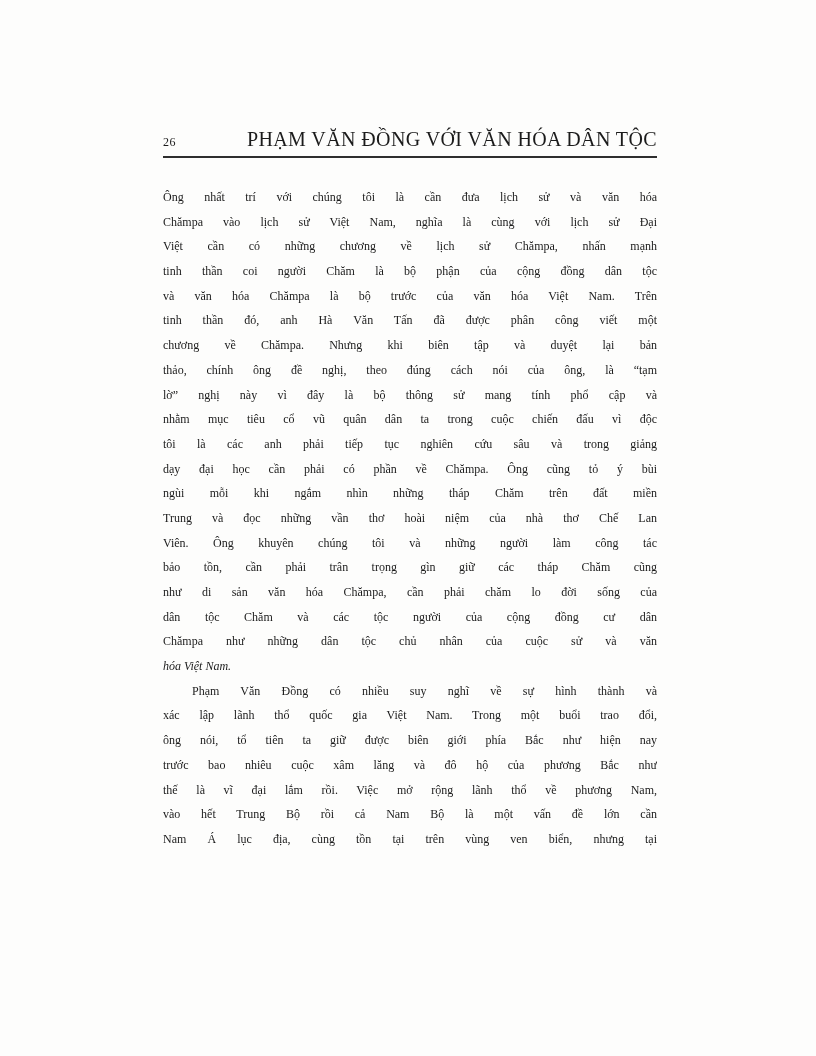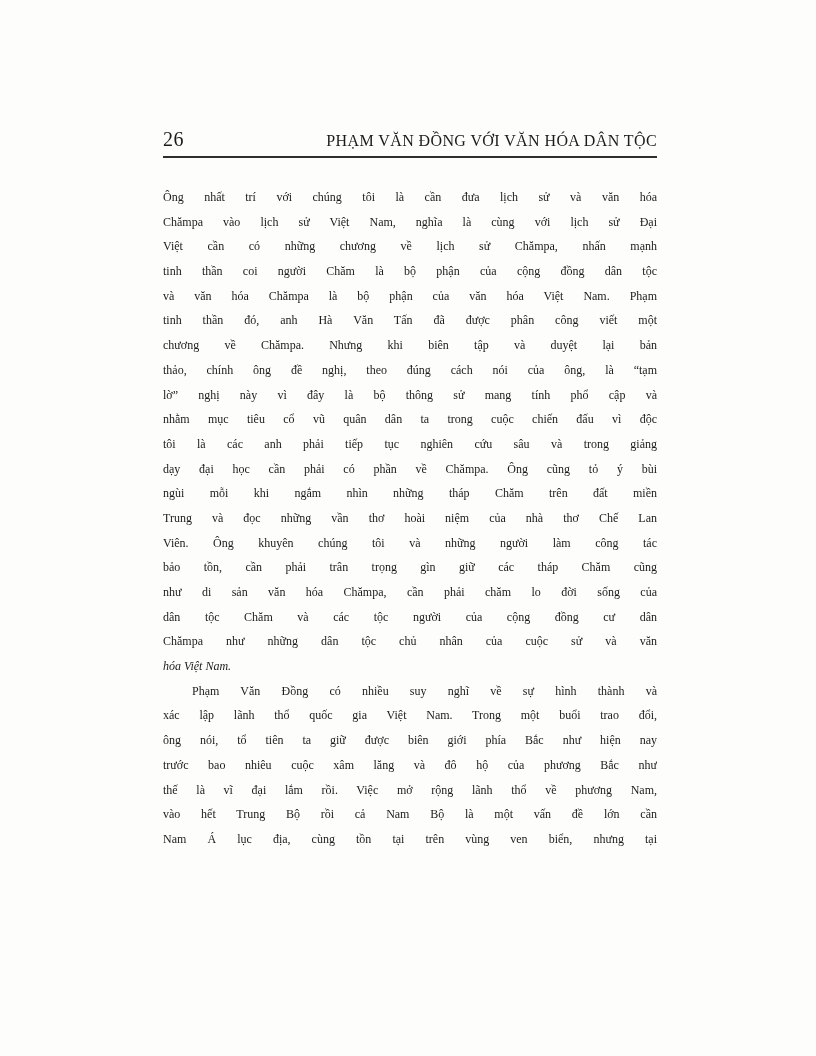--- a/index.html
+++ b/index.html
@@ -21,25 +21,25 @@
     width: 494px;
   }
   .running-header {
     display: flex;
     justify-content: space-between;
     align-items: baseline;
     border-bottom: 2px solid #2e2e2e;
     padding-bottom: 5px;
   }
   .page-number {
-    font-size: 20px;
+    font-size: 12px;
     letter-spacing: 0.5px;
   }
   .running-title {
-    font-size: 16px;
+    font-size: 20px;
     letter-spacing: 0.4px;
     text-align: right;
     white-space: nowrap;
   }
   .page-body {
     margin-top: 27px;
     font-size: 12px;
   }
   .paragraph { margin: 0; }
   .text-line {
@@ -62,21 +62,21 @@
     <div class="running-header">
       <span class="page-number">26</span>
       <span class="running-title">PHẠM VĂN ĐỒNG VỚI VĂN HÓA DÂN TỘC</span>
     </div>
     <main class="page-body">
         <div class="paragraph">
           <div class="text-line">Ông nhất trí với chúng tôi là cần đưa lịch sử và văn hóa</div>
           <div class="text-line">Chămpa vào lịch sử Việt Nam, nghĩa là cùng với lịch sử Đại</div>
           <div class="text-line">Việt cần có những chương về lịch sử Chămpa, nhấn mạnh</div>
           <div class="text-line">tinh thần coi người Chăm là bộ phận của cộng đồng dân tộc</div>
-          <div class="text-line">và văn hóa Chămpa là bộ phận của văn hóa Việt Nam. Phạm</div>
+          <div class="text-line">và văn hóa Chămpa là bộ trước của văn hóa Việt Nam. Trên</div>
           <div class="text-line">tinh thần đó, anh Hà Văn Tấn đã được phân công viết một</div>
           <div class="text-line">chương về Chămpa. Nhưng khi biên tập và duyệt lại bản</div>
           <div class="text-line">thảo, chính ông đề nghị, theo đúng cách nói của ông, là “tạm</div>
           <div class="text-line">lờ” nghị này vì đây là bộ thông sử mang tính phổ cập và</div>
           <div class="text-line">nhằm mục tiêu cổ vũ quân dân ta trong cuộc chiến đấu vì độc</div>
           <div class="text-line">tôi là các anh phải tiếp tục nghiên cứu sâu và trong giảng</div>
           <div class="text-line">dạy đại học cần phải có phần về Chămpa. Ông cũng tỏ ý bùi</div>
           <div class="text-line">ngùi mỗi khi ngắm nhìn những tháp Chăm trên đất miền</div>
           <div class="text-line">Trung và đọc những vần thơ hoài niệm của nhà thơ Chế Lan</div>
           <div class="text-line">Viên. Ông khuyên chúng tôi và những người làm công tác</div>

